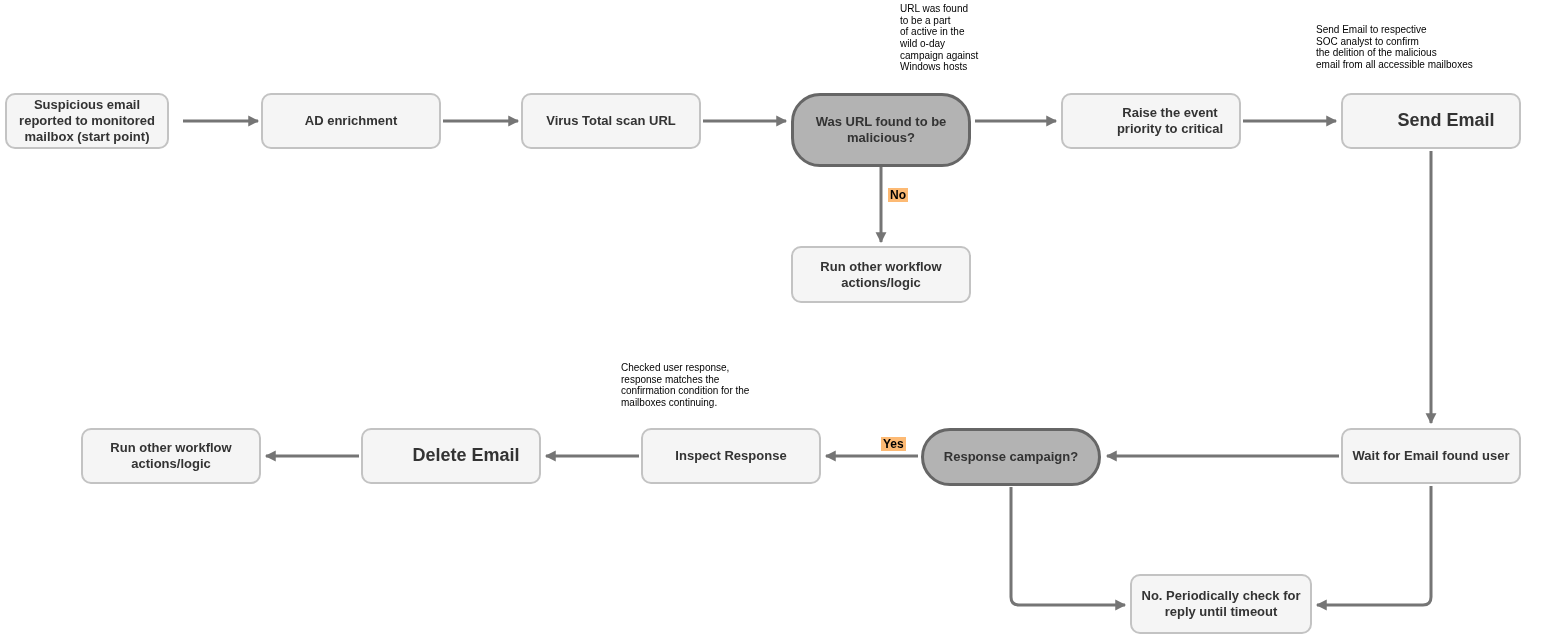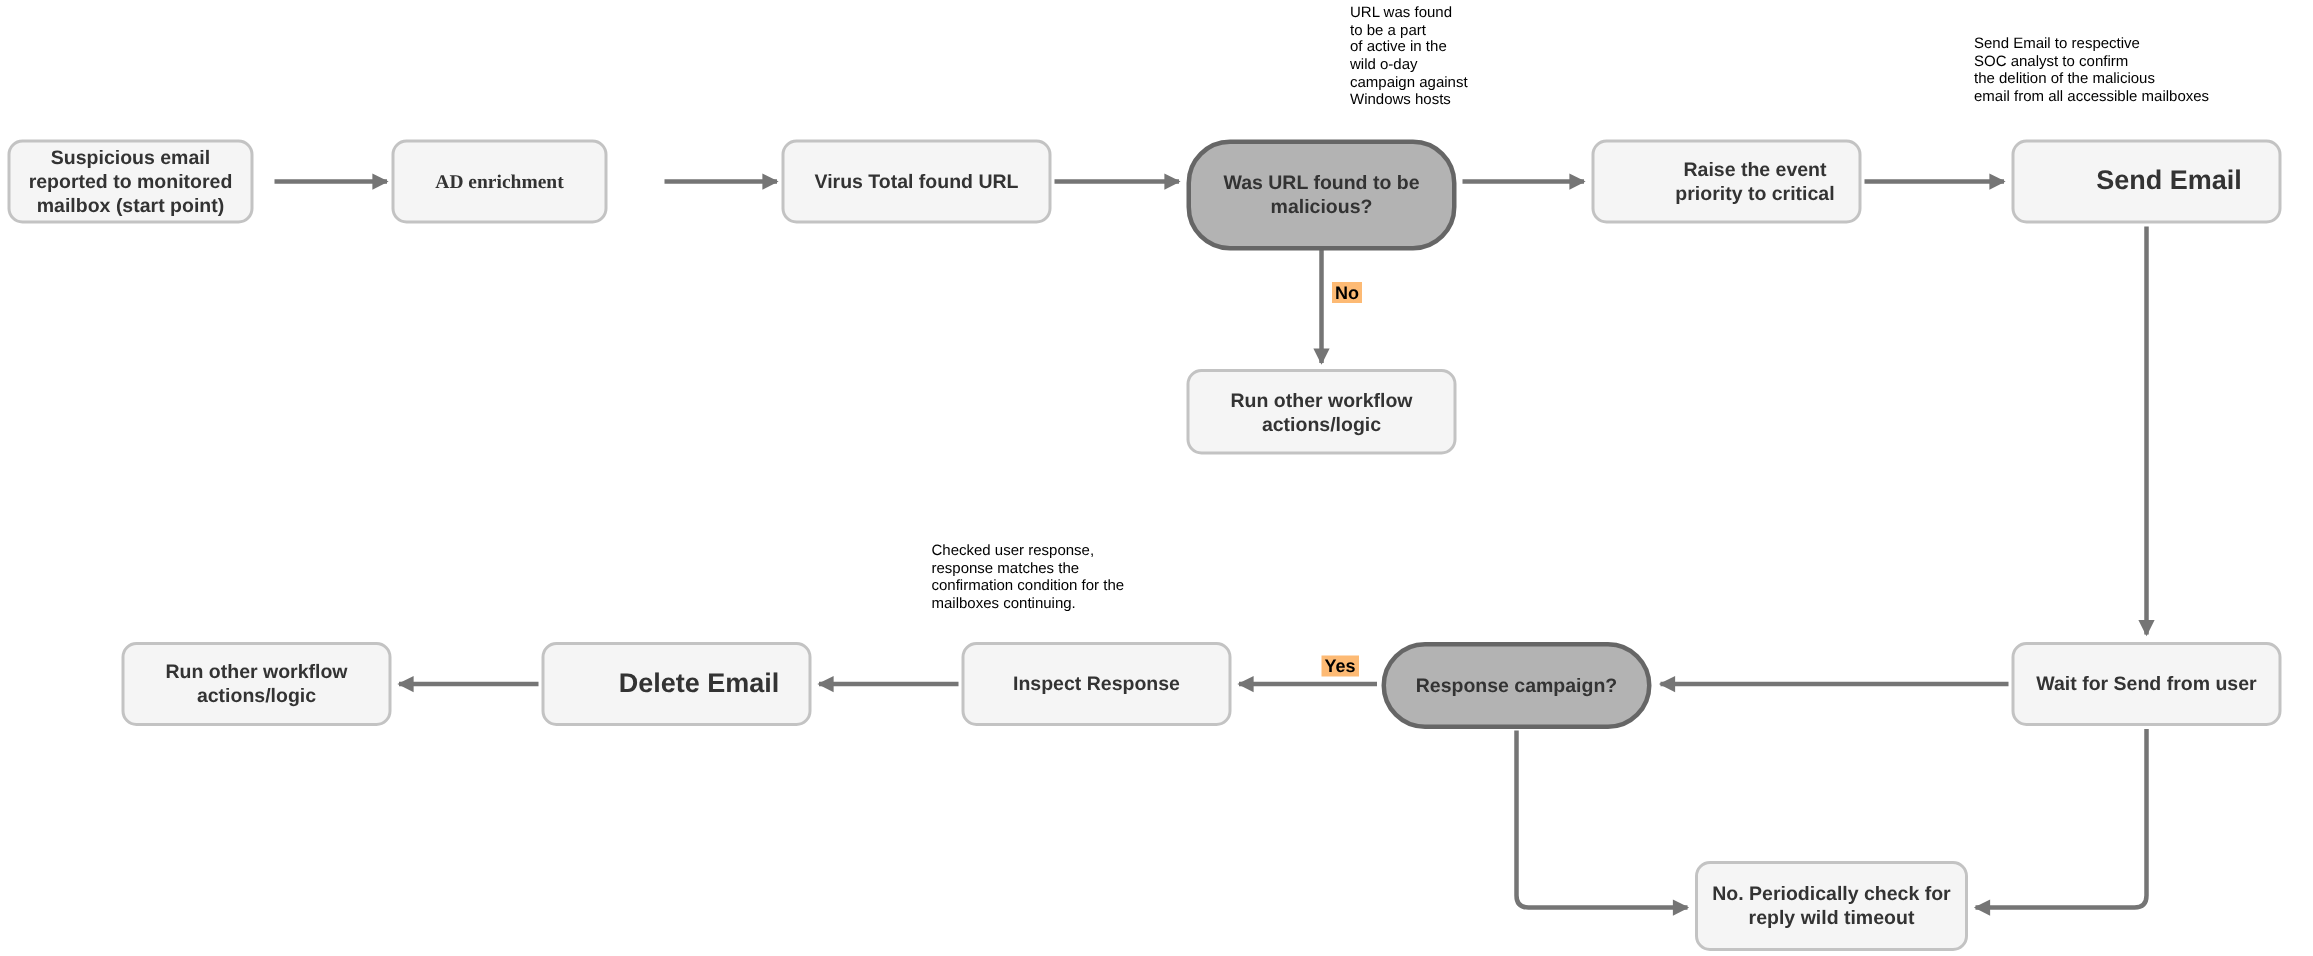--- a/index.html
+++ b/index.html
@@ -82,35 +82,35 @@
     <line x1="1431" y1="151" x2="1431" y2="423" marker-end="url(#arrow)"></line>
     <line x1="1339" y1="456" x2="1107" y2="456" marker-end="url(#arrow)"></line>
     <line x1="918" y1="456" x2="826" y2="456" marker-end="url(#arrow)"></line>
     <line x1="639" y1="456" x2="546" y2="456" marker-end="url(#arrow)"></line>
     <line x1="359" y1="456" x2="266" y2="456" marker-end="url(#arrow)"></line>
     <path class="edge" d="M1011,487 L1011,597 Q1011,605 1019,605 L1125,605" marker-end="url(#arrow)"></path>
     <path class="edge" d="M1431,486 L1431,597 Q1431,605 1423,605 L1317,605" marker-end="url(#arrow)"></path>
   </svg>
 
   <div class="node" style="left:5px; top:93px; width:164px; height:56px;">Suspicious email reported to monitored mailbox (start point)</div>
-  <div class="node" style="left:261px; top:93px; width:144px; height:56px;font-family:Liberation Serif, serif;">AD enrichment</div>
-  <div class="node" style="left:521px; top:93px; width:180px; height:56px;">Virus Total found URL</div>
+  <div class="node" style="left:261px; top:93px; width:180px; height:56px;">AD enrichment</div>
+  <div class="node" style="left:521px; top:93px; width:180px; height:56px;">Virus Total scan URL</div>
   <div class="node decision" style="left:791px; top:93px; width:180px; height:74px;">Was URL found to be malicious?</div>
   <div class="node" style="left:1061px; top:93px; width:180px; height:56px;padding-left:44px;">Raise the event priority to critical</div>
   <div class="node big" style="left:1341px; top:93px; width:180px; height:56px;">Send Email</div>
 
   <div class="node" style="left:791px; top:246px; width:180px; height:57px;">Run other workflow actions/logic</div>
 
   <div class="node" style="left:81px; top:428px; width:180px; height:56px;">Run other workflow actions/logic</div>
   <div class="node big" style="left:361px; top:428px; width:180px; height:56px;">Delete Email</div>
   <div class="node" style="left:641px; top:428px; width:180px; height:56px;">Inspect Response</div>
   <div class="node decision" style="left:921px; top:428px; width:180px; height:58px;">Response campaign?</div>
-  <div class="node" style="left:1341px; top:428px; width:180px; height:56px;">Wait for Send from user</div>
+  <div class="node" style="left:1341px; top:428px; width:180px; height:56px;">Wait for Email found user</div>
 
-  <div class="node" style="left:1130px; top:574px; width:182px; height:60px;">No. Periodically check for reply wild timeout</div>
+  <div class="node" style="left:1130px; top:574px; width:182px; height:60px;">No. Periodically check for reply until timeout</div>
 
   <div class="annotation" style="left:900px; top:3px; width:220px;">URL was found
 to be a part
 of active in the
 wild o-day
 campaign against
 Windows hosts</div>
   <div class="annotation" style="left:1316px; top:24px; width:240px;">Send Email to respective
 SOC analyst to confirm
 the delition of the malicious

